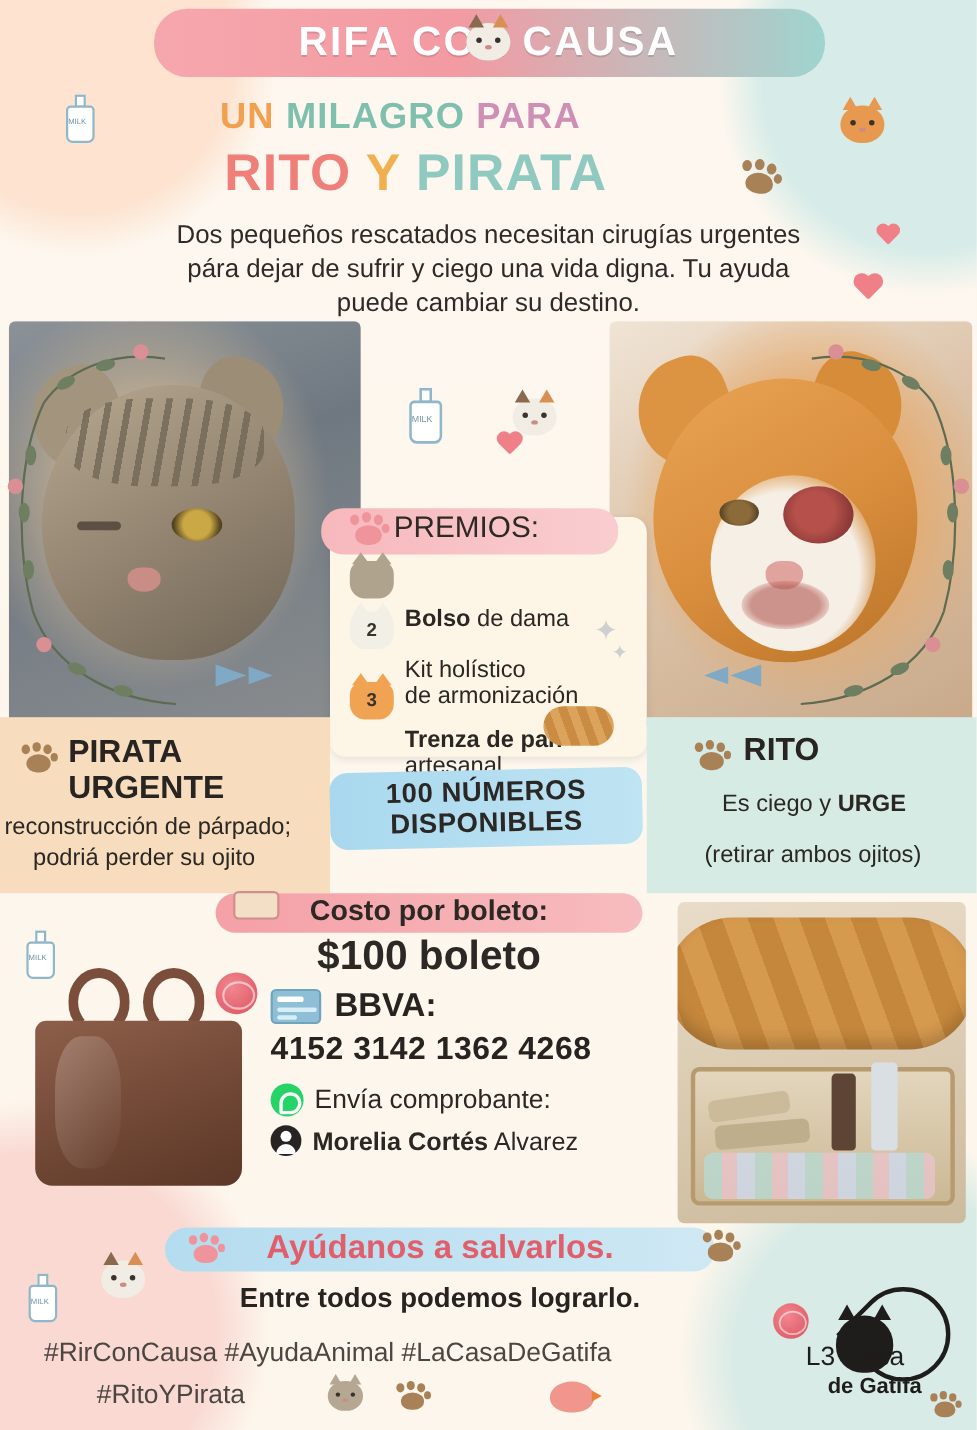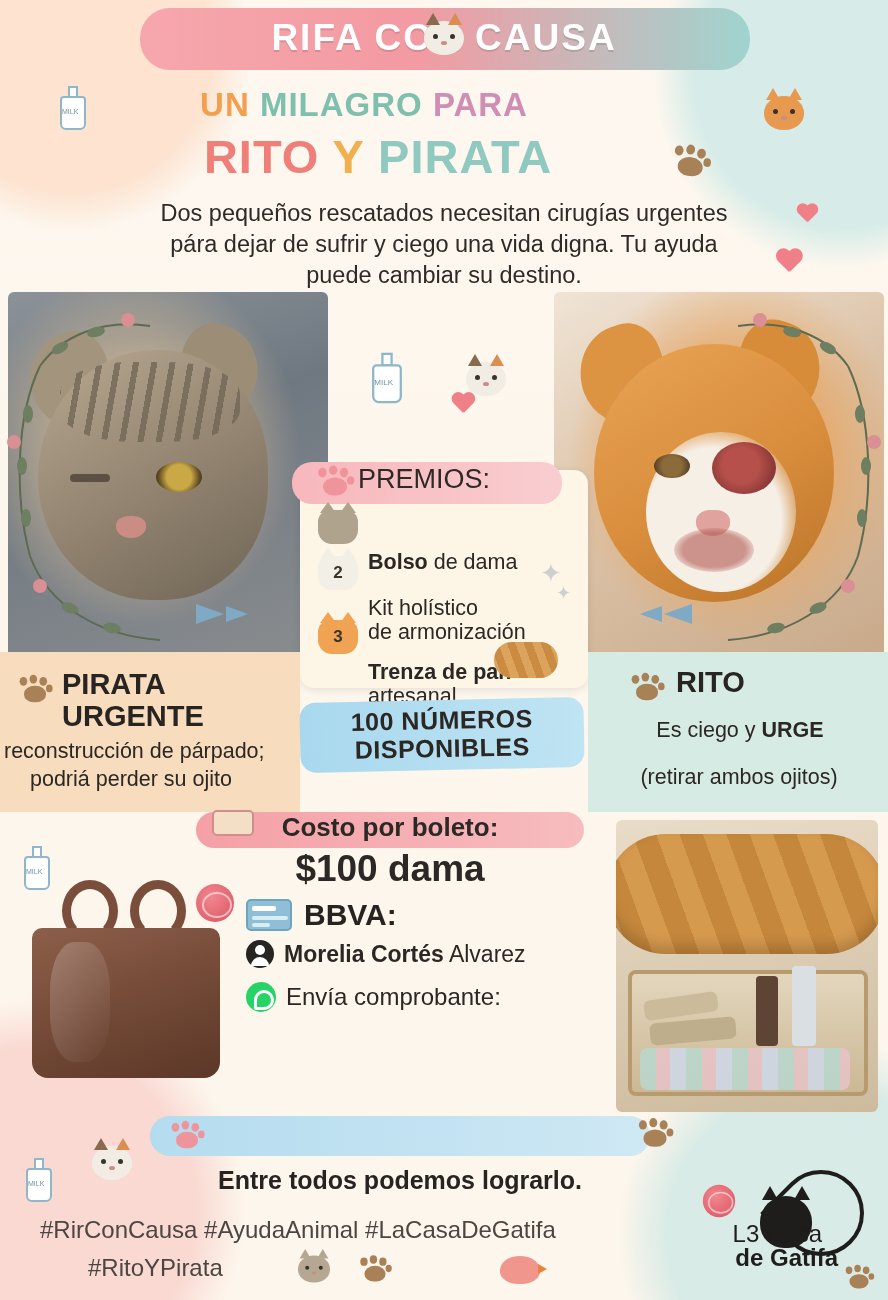--- a/index.html
+++ b/index.html
@@ -239,21 +239,21 @@
   .logo{position:absolute;right:16px;bottom:22px;width:170px;height:110px;}
   .logo .heart{position:absolute;right:8px;top:2px;width:86px;height:86px;
     border:4px solid #1f1d1b;border-radius:0 50% 50% 50%;transform:rotate(-45deg);}
   .logo .catsil{position:absolute;right:60px;top:28px;width:52px;height:52px;border-radius:50% 50% 46% 46%;
     background:#1f1d1b;}
   .logo .catsil::before{content:"";position:absolute;left:2px;top:-10px;border-left:8px solid transparent;
     border-right:8px solid transparent;border-bottom:14px solid #1f1d1b;}
   .logo .catsil::after{content:"";position:absolute;right:2px;top:-10px;border-left:8px solid transparent;
     border-right:8px solid transparent;border-bottom:14px solid #1f1d1b;}
   .logo .l1{position:absolute;right:50px;bottom:30px;font-size:24px;color:#1f1d1b;}
-  .logo .l2{position:absolute;right:34px;bottom:6px;font-size:24px;font-weight:bold;color:#1f1d1b;}
+  .logo .l2{position:absolute;right:34px;bottom:6px;font-size:20px;font-weight:bold;color:#1f1d1b;}
 
   
   .doodle{position:absolute;font-size:26px;line-height:1;user-select:none;}
   .paw{position:absolute;width:30px;height:26px;}
   .paw i{position:absolute;background:#c79a6a;border-radius:50%;}
   .paw .pad{left:5px;top:10px;width:20px;height:15px;border-radius:50% 50% 45% 45%;}
   .paw .t1{left:1px;top:2px;width:7px;height:8px;}
   .paw .t2{left:10px;top:0px;width:7px;height:8px;}
   .paw .t3{left:19px;top:2px;width:7px;height:8px;}
   .paw .t4{left:25px;top:9px;width:6px;height:7px;}
@@ -502,21 +502,21 @@
   <div class="numbers-text">
     <span>100 NÚMEROS</span><br>
     <span>DISPONIBLES</span>
   </div>
 
   <div class="cost-band"></div>
   <div style="position:absolute;left:212px;top:810px;">
     <div style="width:42px;height:26px;border-radius:5px;background:#f2dfc6;border:2px solid #cf8f8f;"></div>
   </div>
   <div class="cost-label">Costo por boleto:</div>
-  <div class="cost-amount">$100 dama</div>
+  <div class="cost-amount">$100 boleto</div>
 
   <div class="bag-wrap">
     <div class="bag-handle1"></div>
       <div class="bag-handle2"></div>
     <div class="bag-body"></div>
       <div class="bag-shine"></div>
   </div>
   <div class="milk" style="left:22px;top:846px;">
       <i class="n"></i>
       <i class="b"></i>
@@ -536,40 +536,42 @@
 
   <div class="pay">
     <div style="display:flex;align-items:center;gap:12px;">
       <span class="card-icon">
           <i class="l1"></i>
           <i class="l2"></i>
           <i class="l3"></i>
         </span>
       <span class="bank">BBVA:</span>
     </div>
+    <div class="acct" style="margin-top:6px;">4152 3142 1362 4268</div>
+    <div style="display:flex;align-items:center;gap:10px;margin-top:14px;">
+      <span class="wa-icon"></span>
+      <span class="wa">Envía comprobante:</span>
+    </div>
     <div style="display:flex;align-items:center;gap:10px;margin-top:8px;">
       <span class="person-icon"></span>
       <span class="owner">
         <b>Morelia Cortés</b><span> Alvarez</span>
       </span>
-    </div>
-    <div style="display:flex;align-items:center;gap:10px;margin-top:14px;">
-      <span class="wa-icon"></span>
-      <span class="wa">Envía comprobante:</span>
     </div>
   </div>
 
   <div class="help-band"></div>
   <div class="paw pink" style="left:172px;top:1122px;transform:scale(1.1);">
     <i class="pad"></i>
       <i class="t1"></i>
       <i class="t2"></i>
       <i class="t3"></i>
       <i class="t4"></i>
   </div>
+  <div class="help-text">Ayúdanos a salvarlos.</div>
   <div class="paw brown" style="left:640px;top:1120px;transform:scale(1.15);">
     <i class="pad"></i>
       <i class="t1"></i>
       <i class="t2"></i>
       <i class="t3"></i>
       <i class="t4"></i>
   </div>
 
   <div class="together">Entre todos podemos lograrlo.</div>
   <div class="hash1">#RirConCausa #AyudaAnimal #LaCasaDeGatifa</div>

